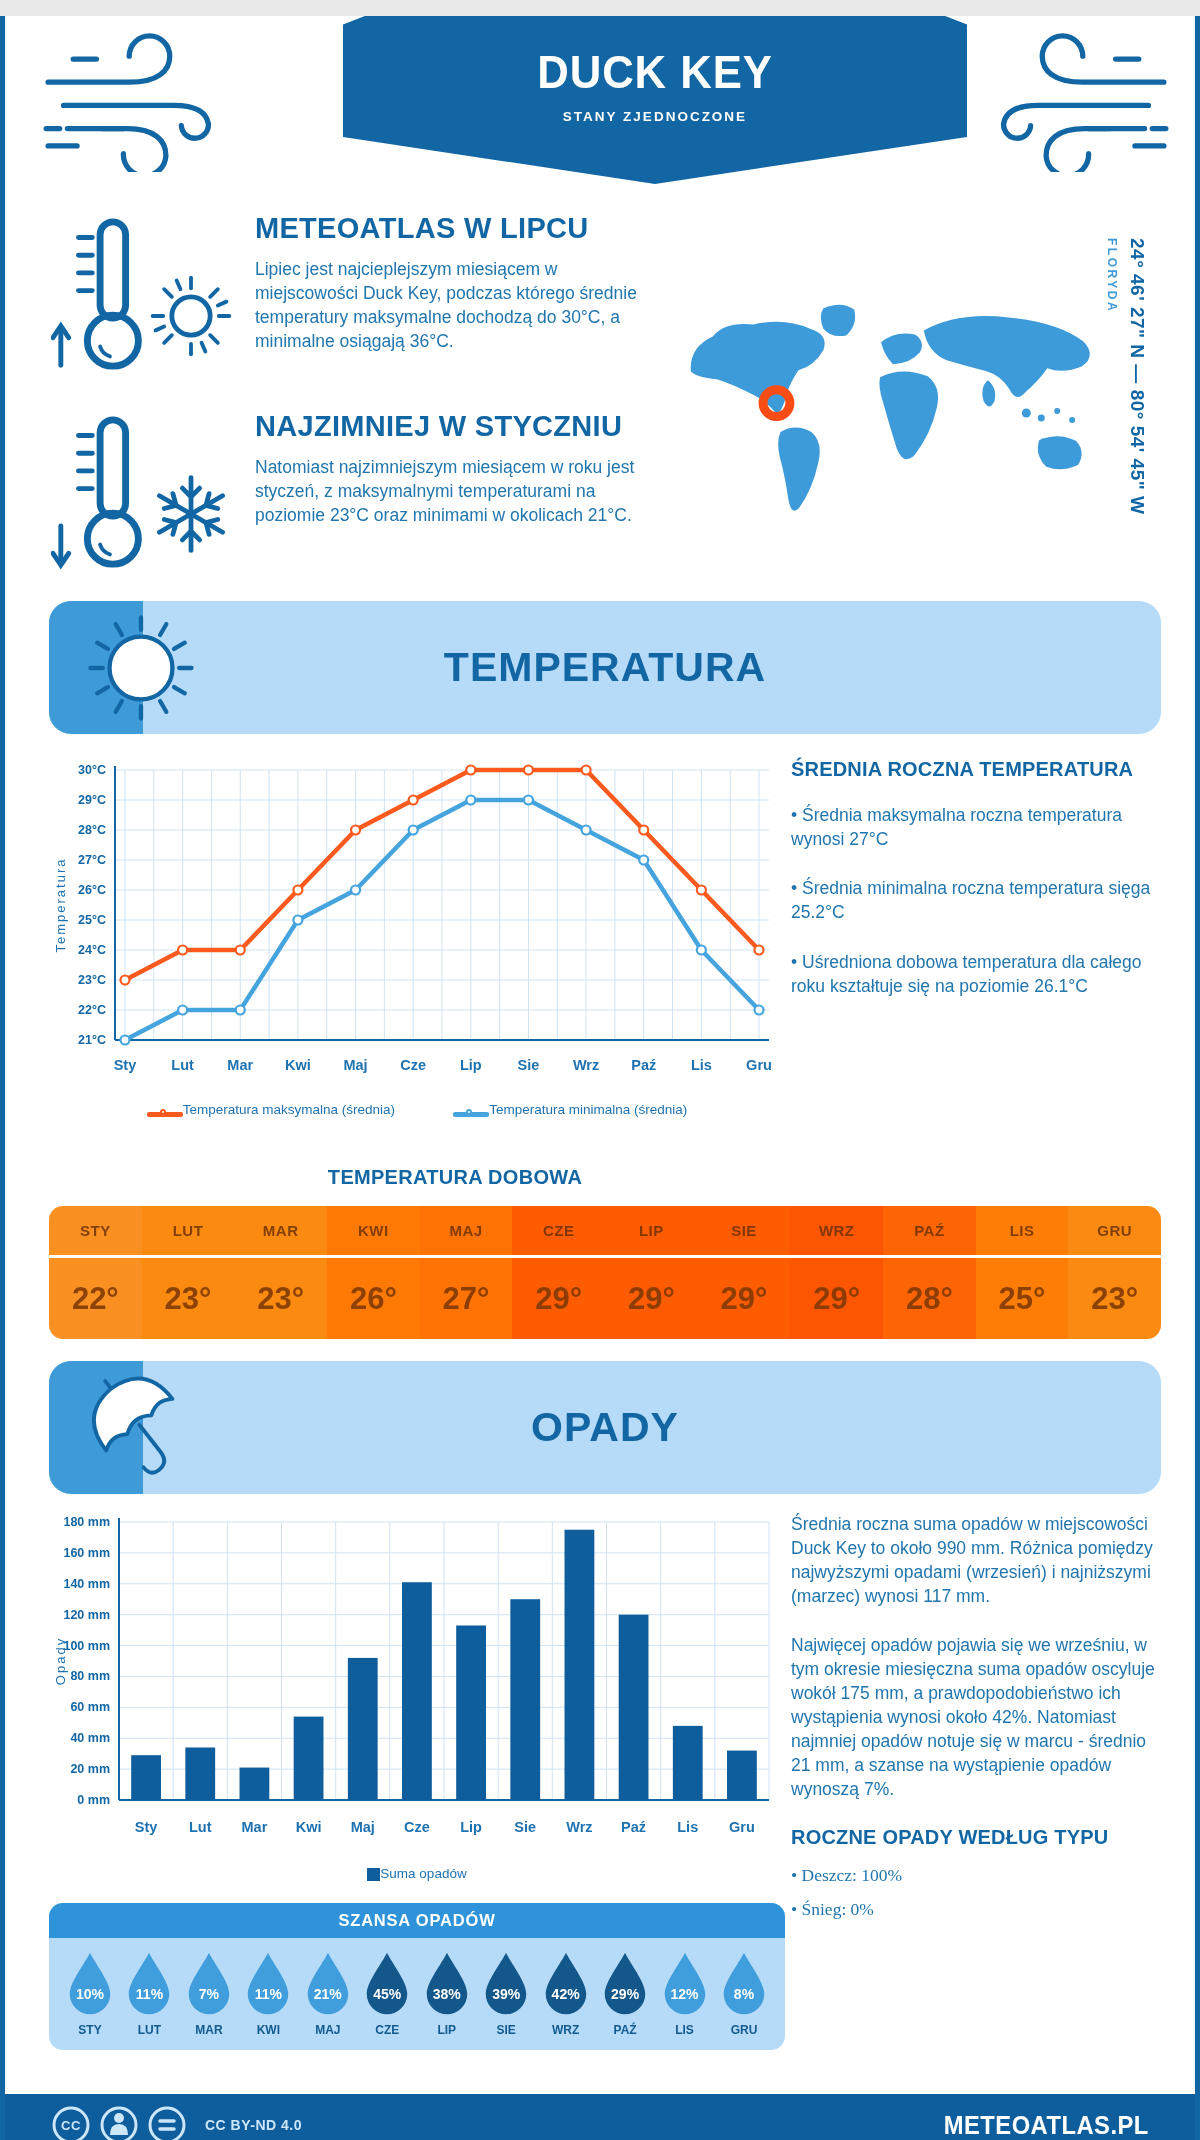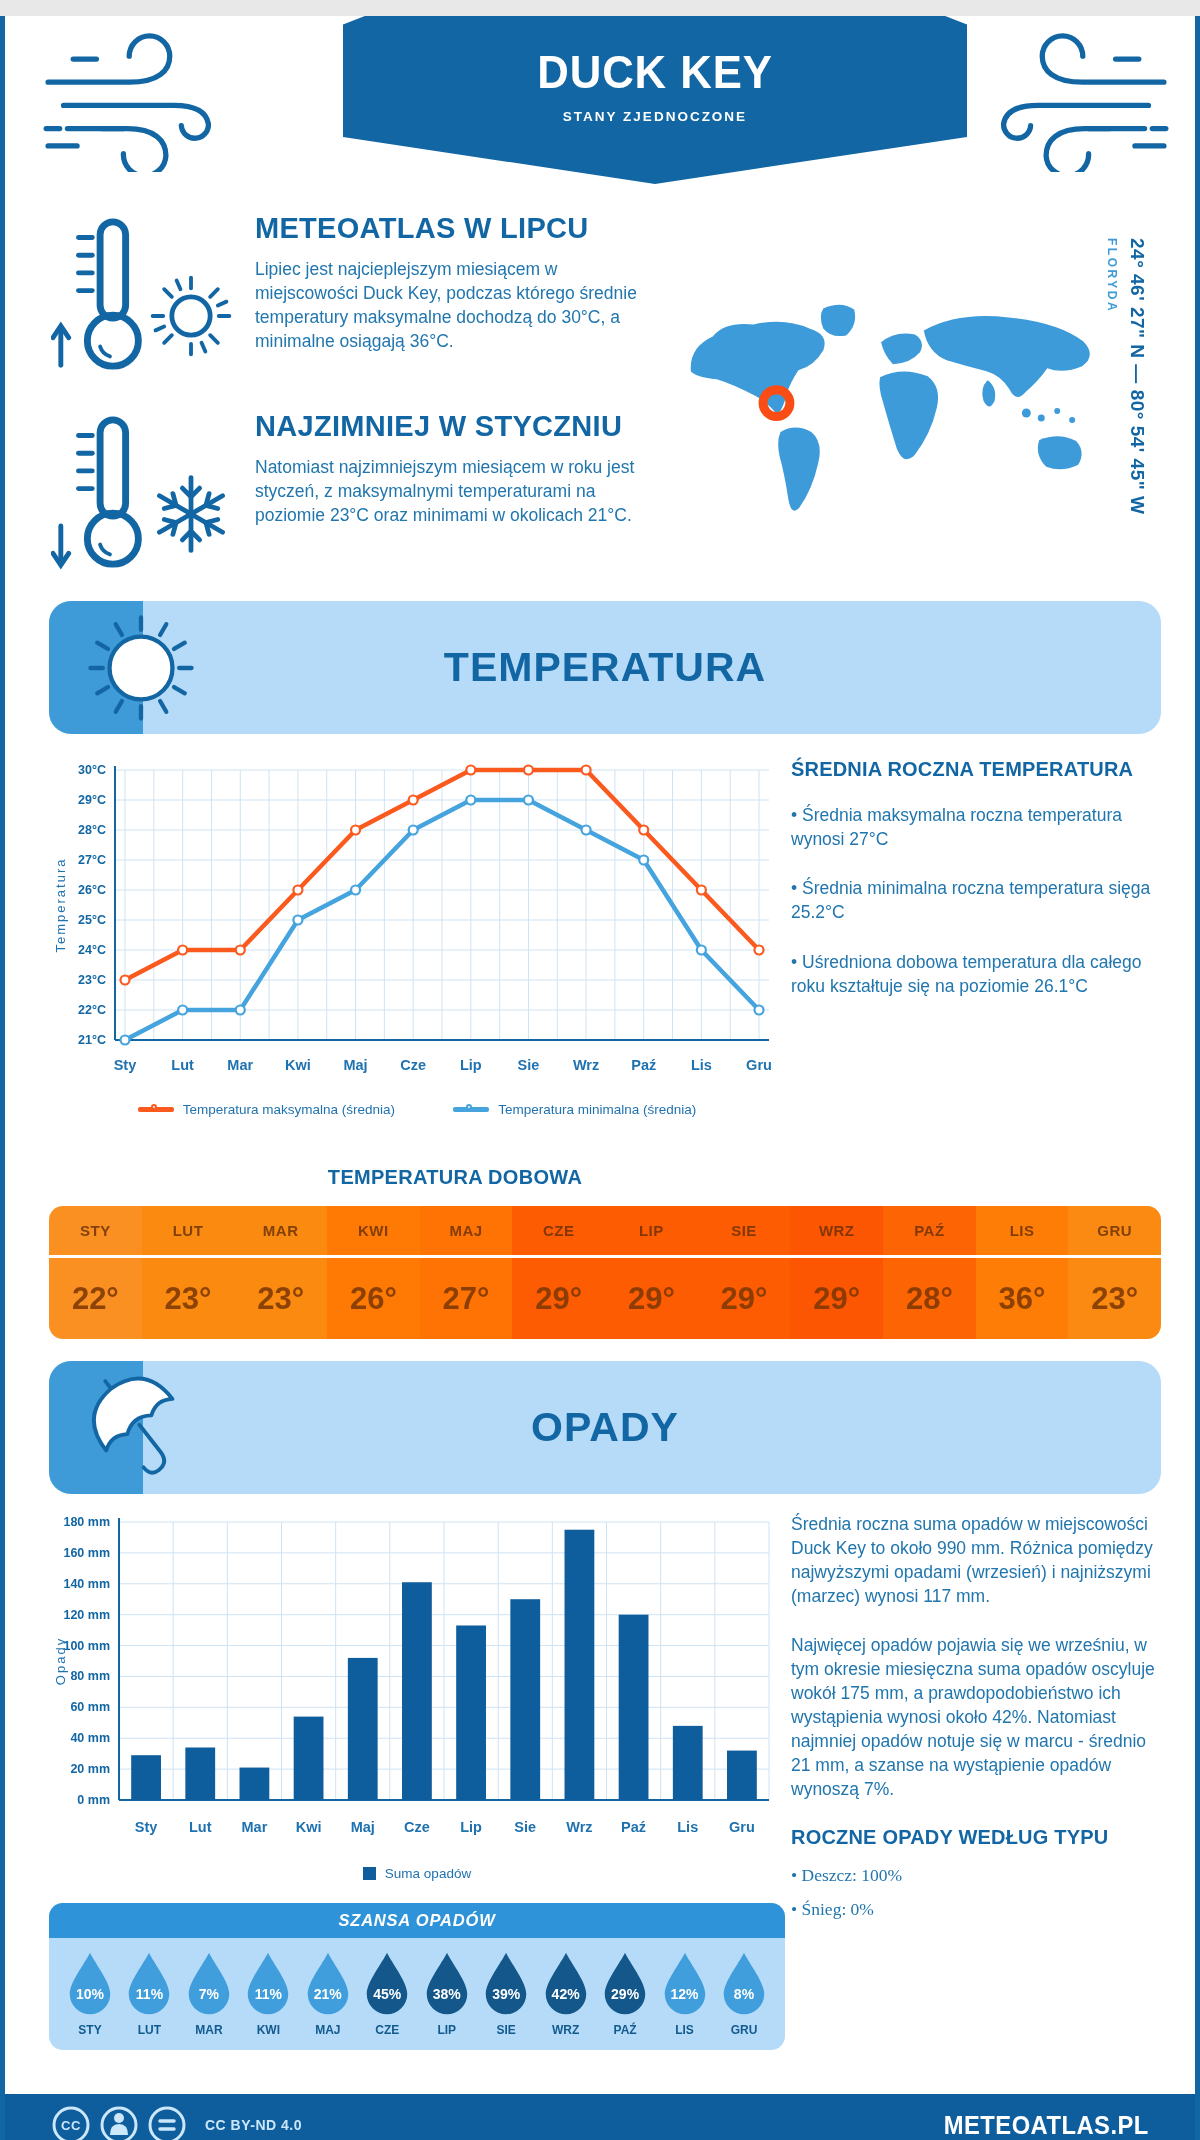--- a/index.html
+++ b/index.html
@@ -43,21 +43,21 @@
                      border-radius:22px 0 0 22px; }
   .band-icon { position:absolute; left:30px; top:5px; width:124px; height:124px; }
   .band-title { line-height:133px; text-align:center; font-size:41px; font-weight:700; color:#1266a3;
                 letter-spacing:1px; }
 
   
   .temp-left { position:absolute; left:44px; top:740px; width:736px; }
   .precip-left { position:absolute; left:44px; top:1494px; width:736px; }
   .legend { display:flex; justify-content:center; gap:58px; margin-top:12px; font-size:13.5px;
             color:#1f72b0; align-items:center; }
-  .legend-item { display:inline-flex; align-items:center; gap:9px; }
+  .legend-item { display:inline-flex; align-items:flex-end; }
   .swatch.line { position:relative; width:36px; height:5px; border-radius:2px; display:inline-block; }
   .swatch.line .dot { position:absolute; left:13px; top:-3px; width:6px; height:6px; border-radius:50%;
                       background:#fff; border-style:solid; border-width:2px; }
   .swatch.square { width:13px; height:13px; display:inline-block; }
 
   .side-panel { position:absolute; width:376px; }
   .temp-right { left:786px; top:742px; }
   .precip-right { left:786px; top:1496px; }
   .side-panel h3 { font-size:20px; font-weight:700; color:#1266a3; letter-spacing:.2px; }
   .side-panel .bullets { margin-top:22px; }
@@ -77,21 +77,21 @@
   .mcol { flex:1; display:flex; flex-direction:column; }
   .mname { height:49px; display:flex; align-items:center; justify-content:center; font-weight:700;
            font-size:15px; color:rgba(104,48,8,.82); letter-spacing:.5px; }
   .msep { height:3px; background:#fff; }
   .mval { flex:1; display:flex; align-items:center; justify-content:center; font-size:31px;
           font-weight:700; color:rgba(125,56,3,.88); }
 
   
   .szansa { margin-top:22px; background:#b5dbf8; border-radius:14px; overflow:hidden; }
   .szansa-title { height:35px; background:#2e93d8; color:#fff; font-weight:700; font-size:16.5px;
-                  display:flex; align-items:center; justify-content:center; letter-spacing:.8px;font-style:italic; }
+                  display:flex; align-items:center; justify-content:center; letter-spacing:.8px; }
   .drops { display:flex; justify-content:space-between; padding:11px 14px 13px; }
   .drop { position:relative; width:54px; text-align:center; }
   .drop-svg { width:54px; height:69px; display:block; margin:0 auto; }
   .drop-val { position:absolute; top:37px; left:0; right:0; color:#fff; font-weight:700; font-size:14px; }
   .drop-month { display:block; margin-top:5px; font-weight:700; font-size:12px; color:#135a8f; }
 
   
   footer { position:absolute; left:0; right:0; bottom:0; height:62px; background:#0e5d9c;
            display:flex; align-items:center; justify-content:space-between; padding:0 46px; }
   .cc-group { display:flex; align-items:center; gap:14px; color:#cde7fa; font-weight:700;
@@ -418,21 +418,21 @@
         <div class="mval">29°</div>
       </div>
       <div class="mcol" style="background: rgb(253, 101, 4);">
         <div class="mname">PAŹ</div>
         <div class="msep"></div>
         <div class="mval">28°</div>
       </div>
       <div class="mcol" style="background: rgb(254, 125, 6);">
         <div class="mname">LIS</div>
         <div class="msep"></div>
-        <div class="mval">36°</div>
+        <div class="mval">25°</div>
       </div>
       <div class="mcol" style="background: rgb(250, 138, 18);">
         <div class="mname">GRU</div>
         <div class="msep"></div>
         <div class="mval">23°</div>
       </div>
     </div>
 
   <section class="band band-precip">
     <div class="band-icon-block"></div>

